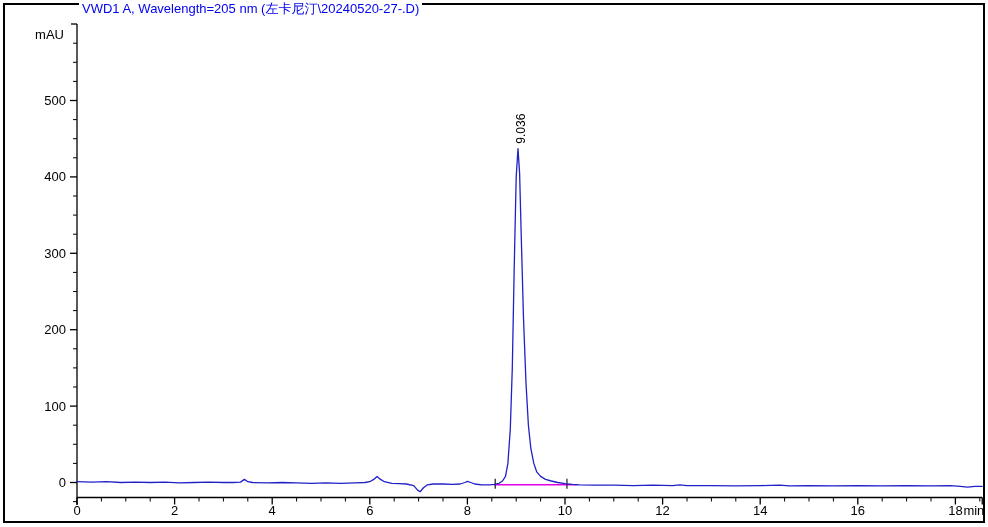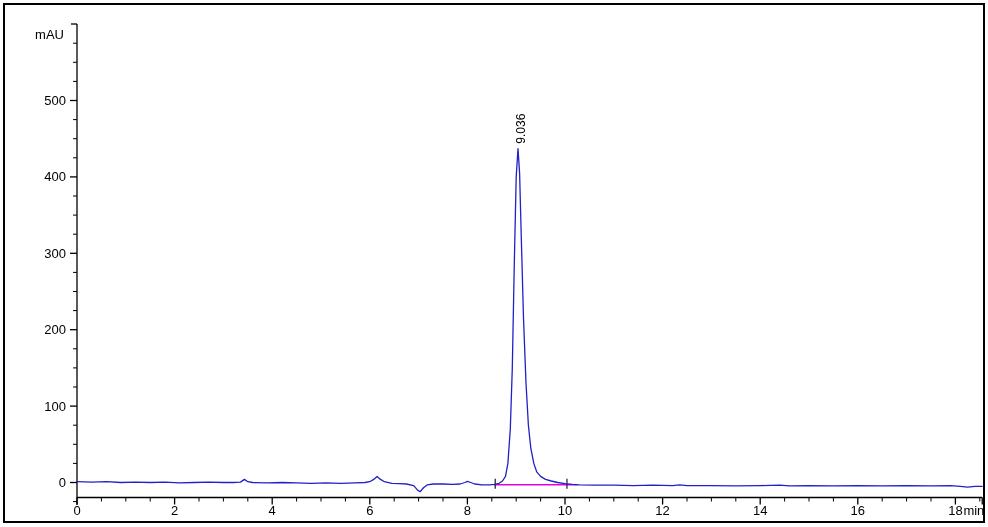--- a/index.html
+++ b/index.html
@@ -13,20 +13,21 @@
   text{font-family:"Liberation Sans",sans-serif;fill:#000000;}
   .tick-label{font-size:13px;}
   .axis-unit{font-size:13px;}
   .peak-rt-label{font-size:12px;}
 </style>
 </head>
 <body>
 
 <div id="stage">
   <div class="frame"></div>
+  <div class="chart-title">VWD1 A, Wavelength=205 nm (左卡尼汀\20240520-27-.D)</div>
   <svg id="plot" width="988" height="527" viewBox="0 0 988 527">
       <g>
         <line x1="77" y1="24" x2="77" y2="505" stroke="#000000" stroke-width="1.3"></line>
         <line x1="71" y1="24" x2="77" y2="24" stroke="#000000" stroke-width="1.3"></line>
         <line x1="70" y1="482.5" x2="77" y2="482.5" stroke="#000000" stroke-width="1.3"></line>
         <text x="66" y="487" text-anchor="end" class="tick-label">0</text>
         <line x1="70" y1="406.1" x2="77" y2="406.1" stroke="#000000" stroke-width="1.3"></line>
         <text x="66" y="410.6" text-anchor="end" class="tick-label">100</text>
         <line x1="70" y1="329.7" x2="77" y2="329.7" stroke="#000000" stroke-width="1.3"></line>
         <text x="66" y="334.2" text-anchor="end" class="tick-label">200</text>

